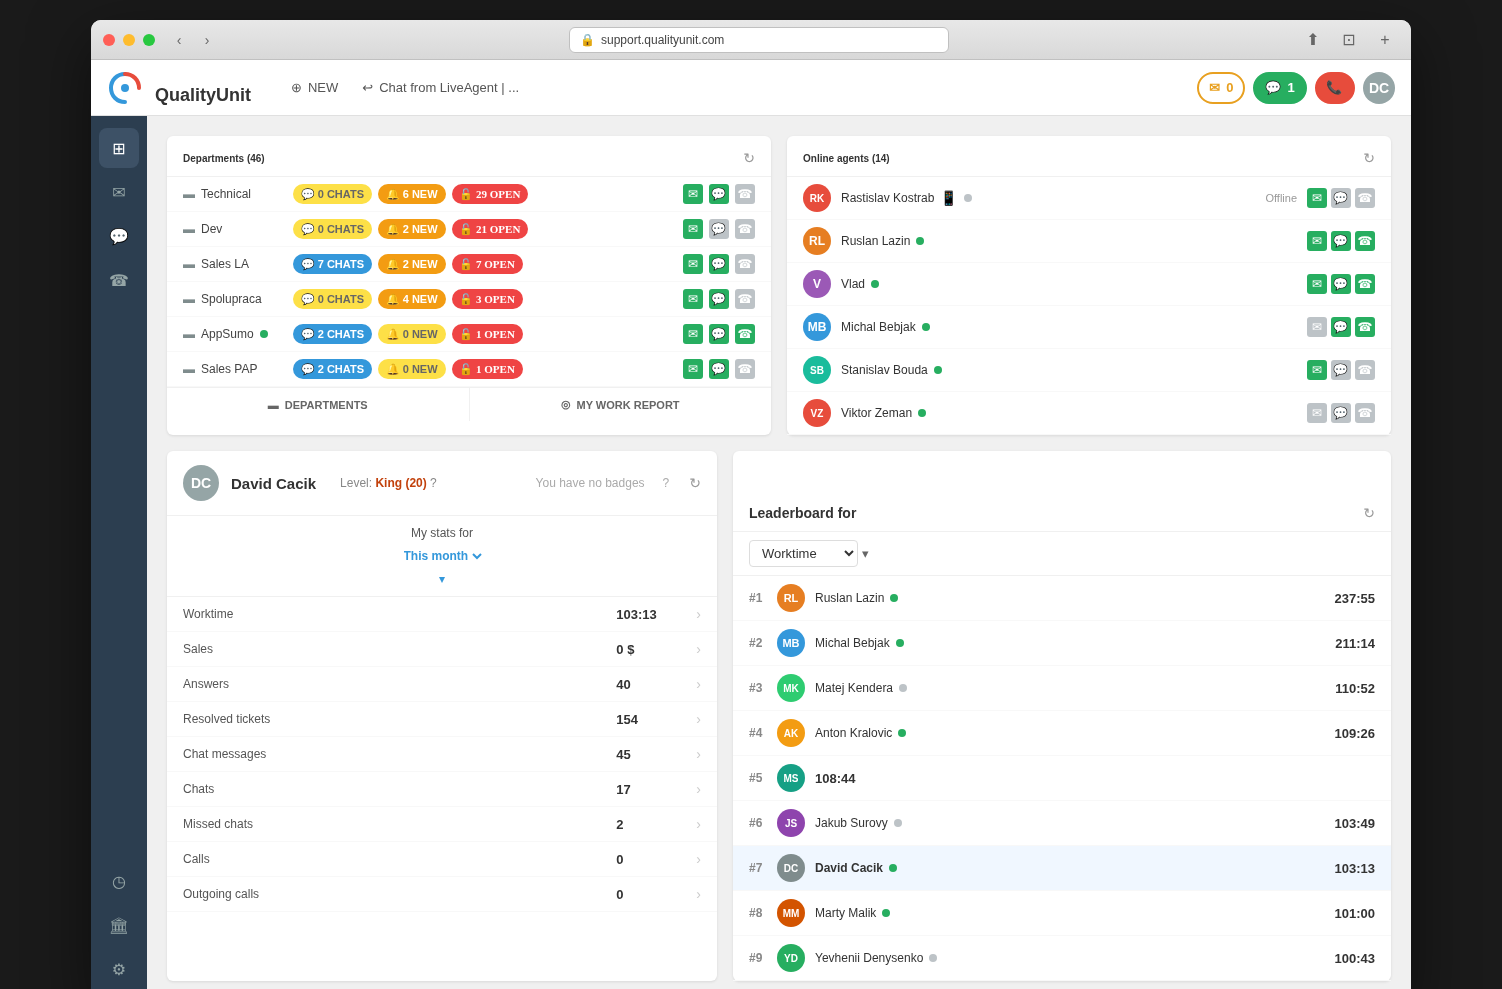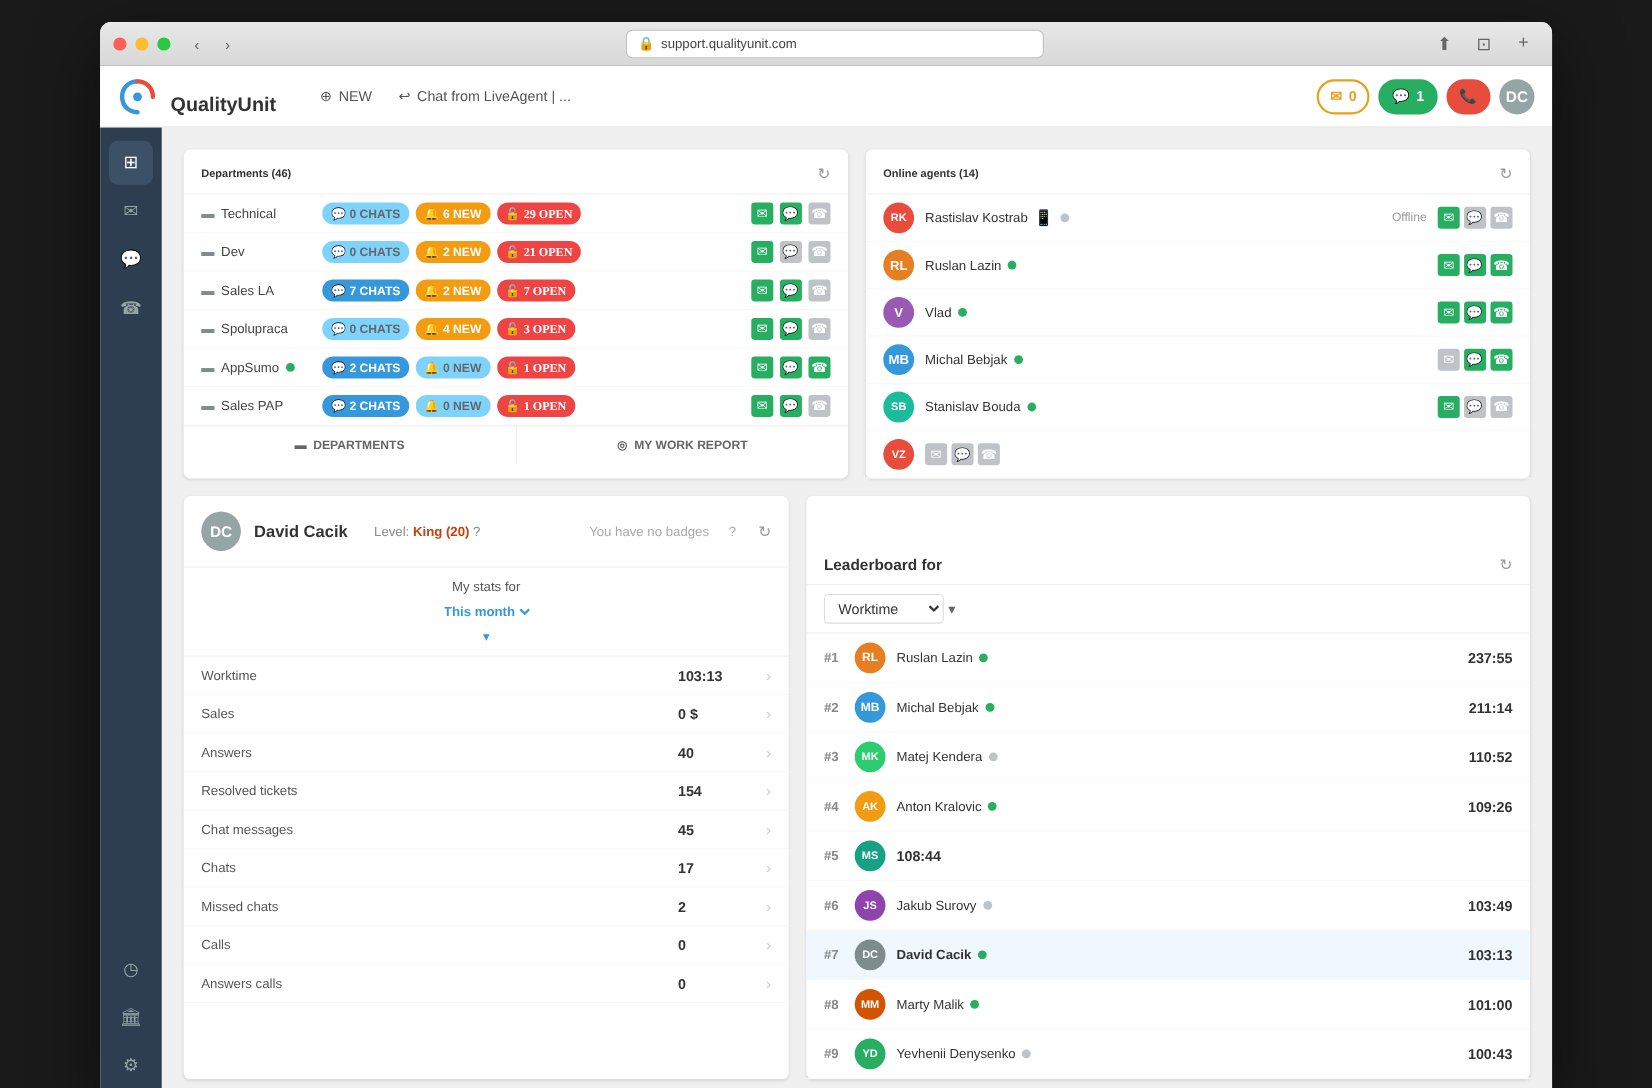--- a/index.html
+++ b/index.html
@@ -149,21 +149,21 @@
       height: 20px;
       border-radius: 10px;
       padding: 0 8px;
       font-size: 11px;
       font-weight: 600;
       display: inline-flex;
       align-items: center;
       gap: 4px;
       white-space: nowrap;
     }
-    .badge-grey { background: #7dd3fc; color: #666; }
+    .badge-grey { background: #fde047; color: #666; }
     .badge-orange { background: #f39c12; color: white; }
     .badge-yellow { background: #ef4444; color: white; font-family: Liberation Serif, serif; }
     .badge-blue { background: #3498db; color: white; }
 
     .action-icon { width: 20px; height: 20px; border-radius: 3px; display: flex; align-items: center; justify-content: center; font-size: 12px; cursor: pointer; }
     .ai-email { background: #27ae60; color: white; }
     .ai-email-grey { background: #bdc3c7; color: white; }
     .ai-chat { background: #27ae60; color: white; }
     .ai-chat-grey { background: #bdc3c7; color: white; }
     .ai-phone { background: #bdc3c7; color: white; }
@@ -551,20 +551,24 @@
               <span class="online-dot"></span>
             </div>
             <div class="agent-actions">
               <div class="action-icon ai-email">✉</div>
               <div class="action-icon ai-chat-grey">💬</div>
               <div class="action-icon ai-phone">☎</div>
             </div>
           </div>
           <div class="agent-row">
             <div class="agent-avatar av-vz" style="font-size:10px;">VZ</div>
+            <div class="agent-name">
+              Viktor Zeman
+              <span class="online-dot"></span>
+            </div>
             <div class="agent-actions">
               <div class="action-icon ai-email-grey">✉</div>
               <div class="action-icon ai-chat-grey">💬</div>
               <div class="action-icon ai-phone">☎</div>
             </div>
           </div>
         </div>
       </div>
 
       <div class="bottom-row">
@@ -622,21 +626,21 @@
             <span class="stat-label">Missed chats</span>
             <span class="stat-value">2</span>
             <span class="stat-arrow">›</span>
           </div>
           <div class="stat-row">
             <span class="stat-label">Calls</span>
             <span class="stat-value">0</span>
             <span class="stat-arrow">›</span>
           </div>
           <div class="stat-row">
-            <span class="stat-label">Answers calls</span>
+            <span class="stat-label">Outgoing calls</span>
             <span class="stat-value">0</span>
             <span class="stat-arrow">›</span>
           </div>
         </div>
 
         <div class="card leaderboard-card">
           <div class="lb-header">
             <span class="lb-title">Leaderboard for</span>
             <span class="refresh-icon">↻</span>
           </div>

